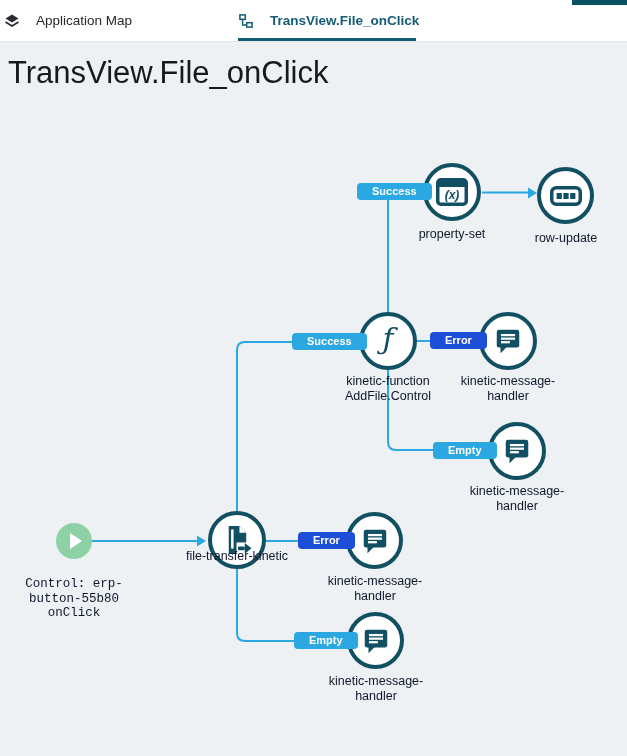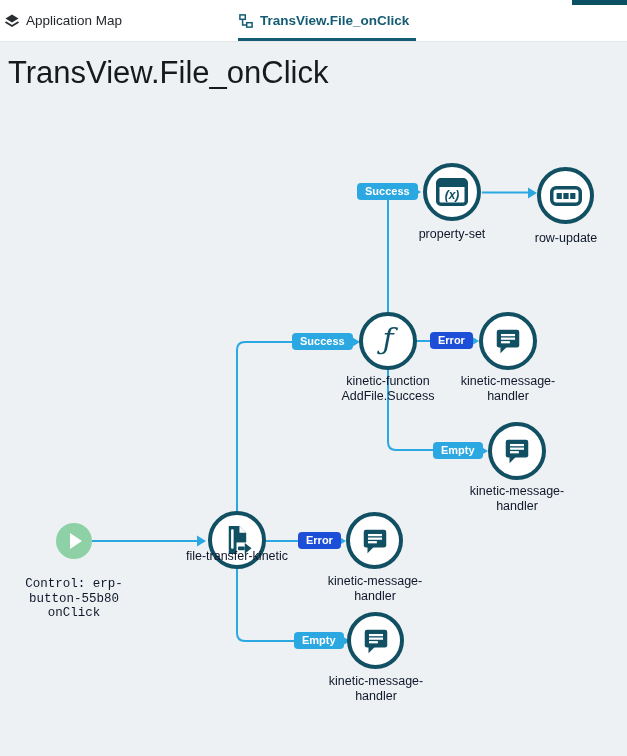--- a/index.html
+++ b/index.html
@@ -8,21 +8,21 @@
     background:#edf1f4;
     font-family:"Liberation Sans",sans-serif;
     -webkit-font-smoothing:antialiased;
   }
   
   .tabbar{
     position:absolute;left:0;top:0;width:627px;height:41px;
     background:#ffffff;border-bottom:1px solid #e2e6e9;z-index:10;
   }
   .tab{
-    position:absolute;top:0;height:41px;display:flex;align-items:center;gap:7px;
+    position:absolute;top:0;height:41px;display:flex;align-items:center;gap:17px;
     font-size:13.5px;color:#25282c;cursor:pointer;white-space:nowrap;
   }
   .tab .ticon{display:flex;align-items:center;}
   .tab.active{color:#135c74;font-weight:700;}
   .tab-underline{position:absolute;left:238px;top:38px;width:178px;height:3px;background:#135c74;}
   .accent{position:absolute;left:572px;top:0;width:55px;height:5px;background:#0a5163;z-index:11;}
   
   .page-title{
     position:absolute;left:8px;top:54px;font-size:31px;line-height:38px;
     color:#17191c;font-weight:400;z-index:5;
@@ -34,21 +34,21 @@
     border:4px solid #114f62;box-sizing:border-box;
     display:flex;align-items:center;justify-content:center;z-index:2;cursor:pointer;
   }
   .node.start{background:#8ed1a6;border:none;z-index:2;}
   .nlabel{
     position:absolute;font-size:12.5px;line-height:14.5px;color:#0f172a;
     text-align:center;white-space:pre-line;z-index:3;
   }
   .chip{
     position:absolute;font-size:11px;font-weight:700;color:#ffffff;
-    padding:2px 8px;border-radius:4px;line-height:13px;z-index:4;white-space:nowrap;
+    padding:2px 15px;border-radius:4px;line-height:13px;z-index:4;white-space:nowrap;
   }
   .chip.blue{background:#2ba7e2;}
   .chip.red{background:#1d4ed8;}
   .ficon{
     font-family:"DejaVu Serif",serif;font-style:italic;
     font-size:30px;color:#114f62;margin-top:-5px;
   }
 </style>
 </head>
 <body>
@@ -120,21 +120,21 @@
     <rect x="17.5" y="23.2" width="7" height="3.8" rx="1" fill="#114f62"></rect>
     <polygon points="24.5,19.5 31.5,25.1 24.5,30.7" fill="#114f62"></polygon>
   </svg>
 </div>
 <div class="nlabel" style="left:157px;top:549px;width:160px;">file-transfer-kinetic</div>
 
 <div class="node" style="left:359px;top:312px;width:58px;height:58px;">
   <span class="ficon">ƒ</span>
 </div>
 <div class="nlabel" style="left:308px;top:374px;width:160px;">kinetic-function
-AddFile.Success</div>
+AddFile.Control</div>
 
 <div class="node" style="left:423px;top:163px;width:58px;height:58px;">
   <svg width="32" height="28" viewBox="0 0 32 28">
     <rect x="1.75" y="1.75" width="28.5" height="24.5" rx="3" fill="none" stroke="#114f62" stroke-width="3.5"></rect>
     <rect x="2.5" y="2.5" width="27" height="6.5" fill="#114f62"></rect>
     <text x="16" y="21" text-anchor="middle" font-family="Liberation Sans, sans-serif" font-size="12" font-weight="bold" font-style="italic" fill="#114f62">(x)</text>
   </svg>
 </div>
 <div class="nlabel" style="left:382px;top:227px;width:140px;">property-set</div>
 

